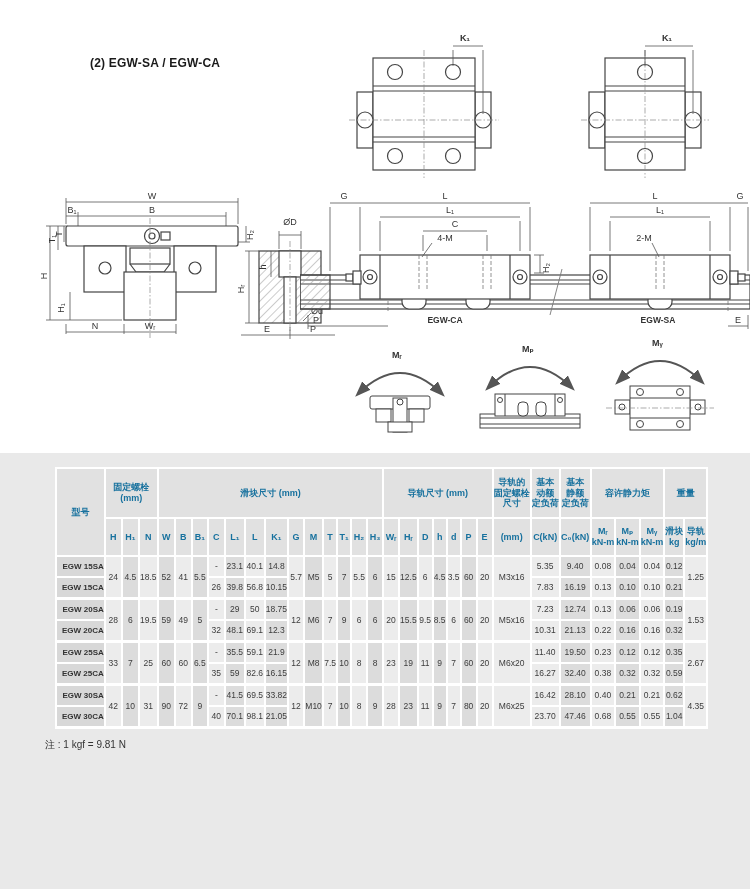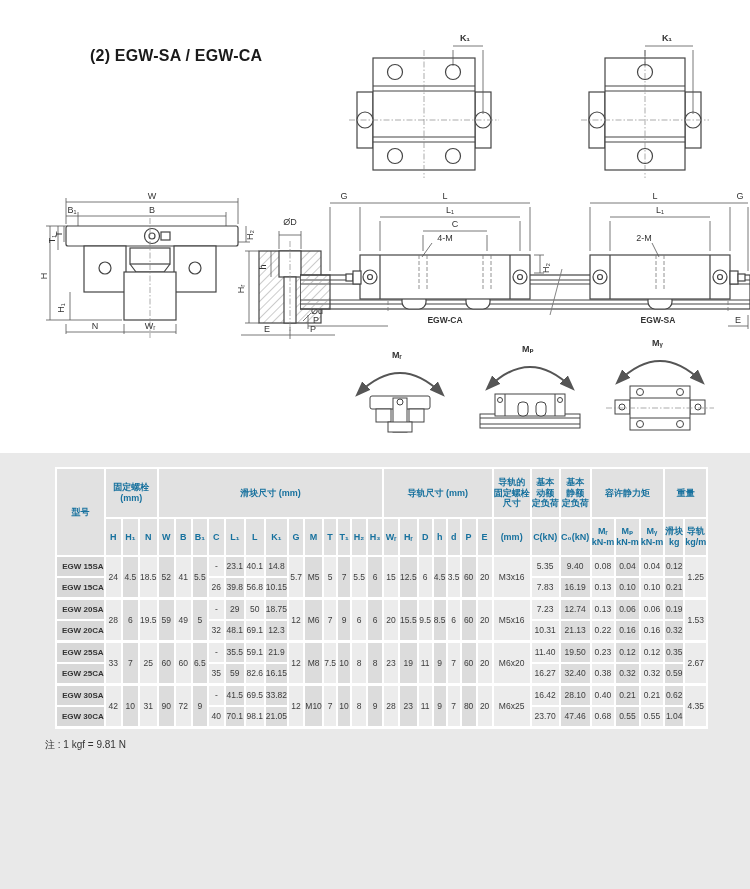--- a/index.html
+++ b/index.html
@@ -1,37 +1,37 @@
 <!DOCTYPE html>
 <html><head>
 <meta charset="utf-8">
 <style>
   html,body{margin:0;padding:0;}
   body{
     width:750px;height:889px;position:relative;background:#ffffff;
     font-family:"Liberation Sans","DejaVu Sans",sans-serif;color:#333;
     overflow:hidden;
   }
-  .title{position:absolute;left:90px;top:47px;font-size:16px;font-weight:bold;color:#1a1a1a;letter-spacing:.2px;}
+  .title{position:absolute;left:90px;top:56px;font-size:12px;font-weight:bold;color:#1a1a1a;letter-spacing:.2px;}
   .drw{position:absolute;}
   svg text{font-family:"Liberation Sans","DejaVu Sans",sans-serif;fill:#333;}
   .dimtxt{font-size:9px;}
   .captxt{font-size:8.5px;font-weight:bold;}
   .panel{position:absolute;left:0;top:453px;width:750px;height:436px;background:#e9e9e9;}
   table.spec{border-collapse:collapse;table-layout:fixed;margin:14px 0 0 55px;}
   table.spec th,table.spec td{
     border:2px solid #fff;padding:0;text-align:center;vertical-align:middle;
     font-size:8.5px;line-height:1.2;color:#3c3c3c;overflow:hidden;white-space:nowrap;
   }
   table.spec thead th{background:#e1e1e1;color:#17719e;font-weight:bold;font-size:9px;}
   table.spec thead tr.r1 th{height:48px;}
   table.spec thead tr.r2 th{height:36px;}
   table.spec tbody td{height:19px;background:#ececec;}
   table.spec tbody td.dk{background:#dcdcdc;}
-  table.spec tbody td.model{background:#d8d8d8;text-align:center;padding-left:5px;font-weight:bold;font-size:8px;color:#333;}
+  table.spec tbody td.model{background:#d8d8d8;text-align:right;padding-left:5px;font-weight:bold;font-size:8px;color:#333;}
   table.spec td.ge,table.spec th.ge{border-bottom:3px solid #fff;}
   table.spec td.rs{border-bottom:2px solid #fff;}
   .note{margin:9px 0 0 45px;font-size:10px;color:#333;}
 </style>
 </head>
 <body>
 
 <div class="title">(2) EGW-SA / EGW-CA</div>
 
 <svg class="drw" style="left:343px;top:30px;" width="404" height="152" viewBox="0 0 404 152">

